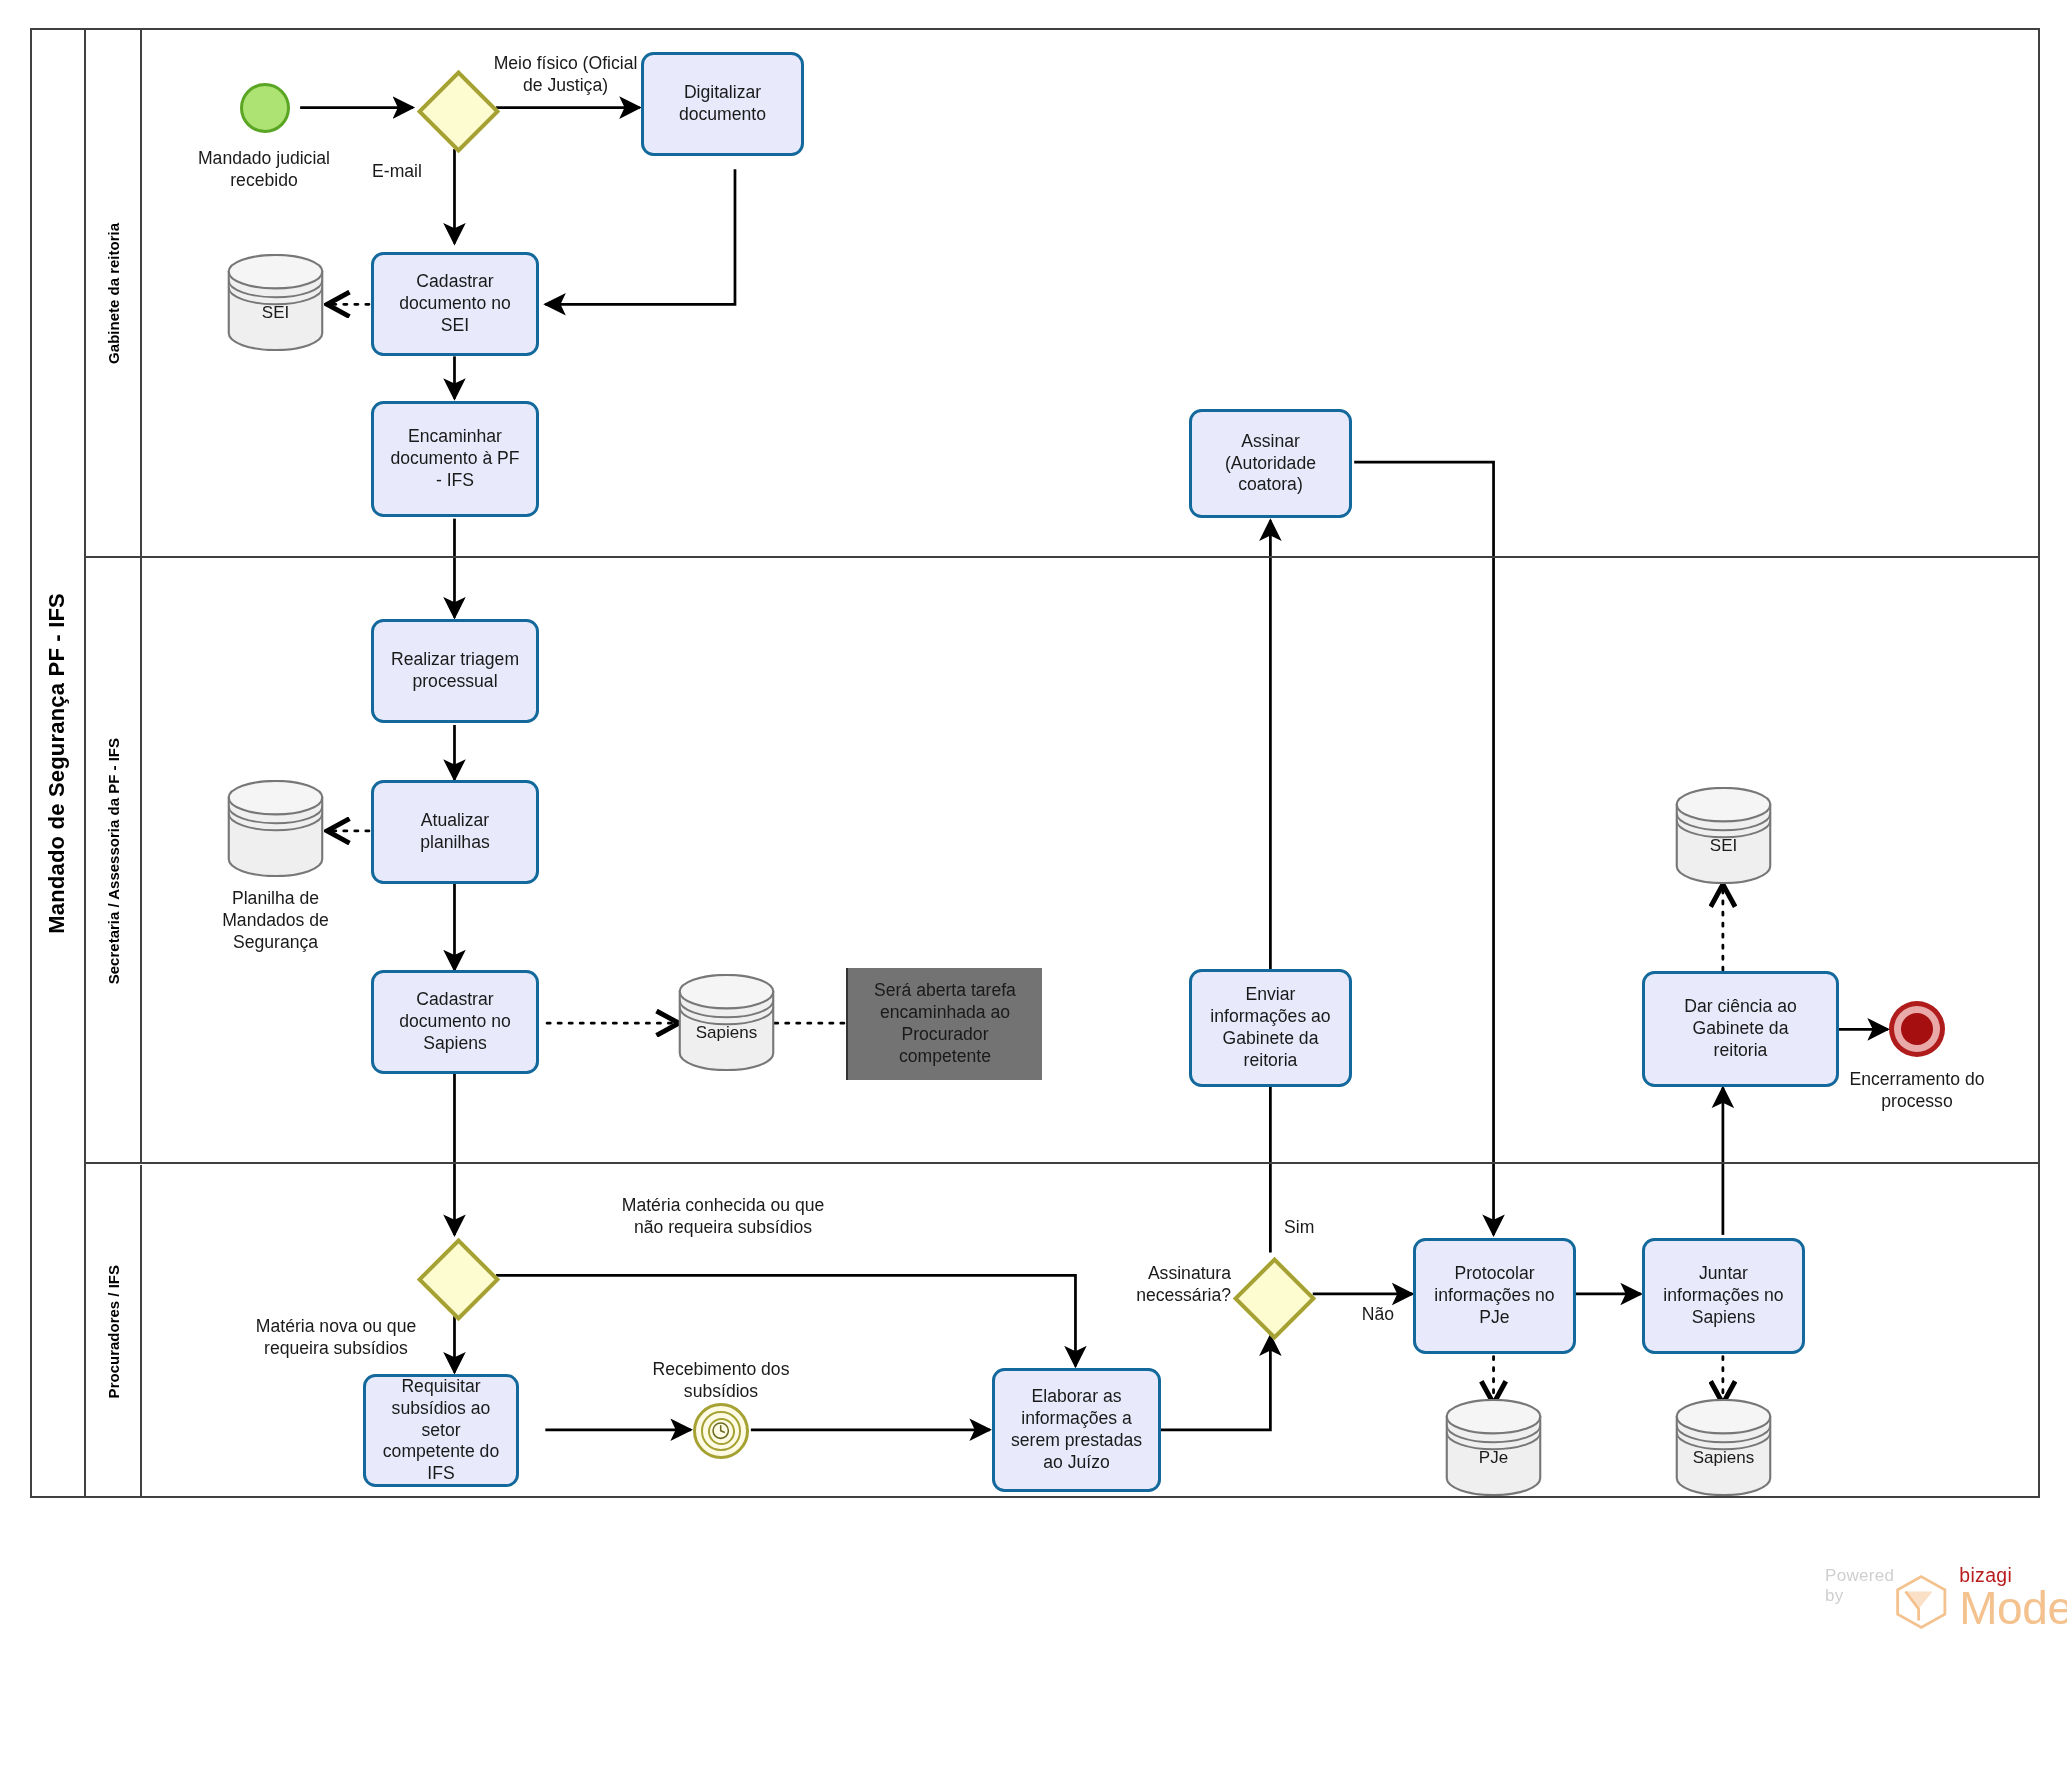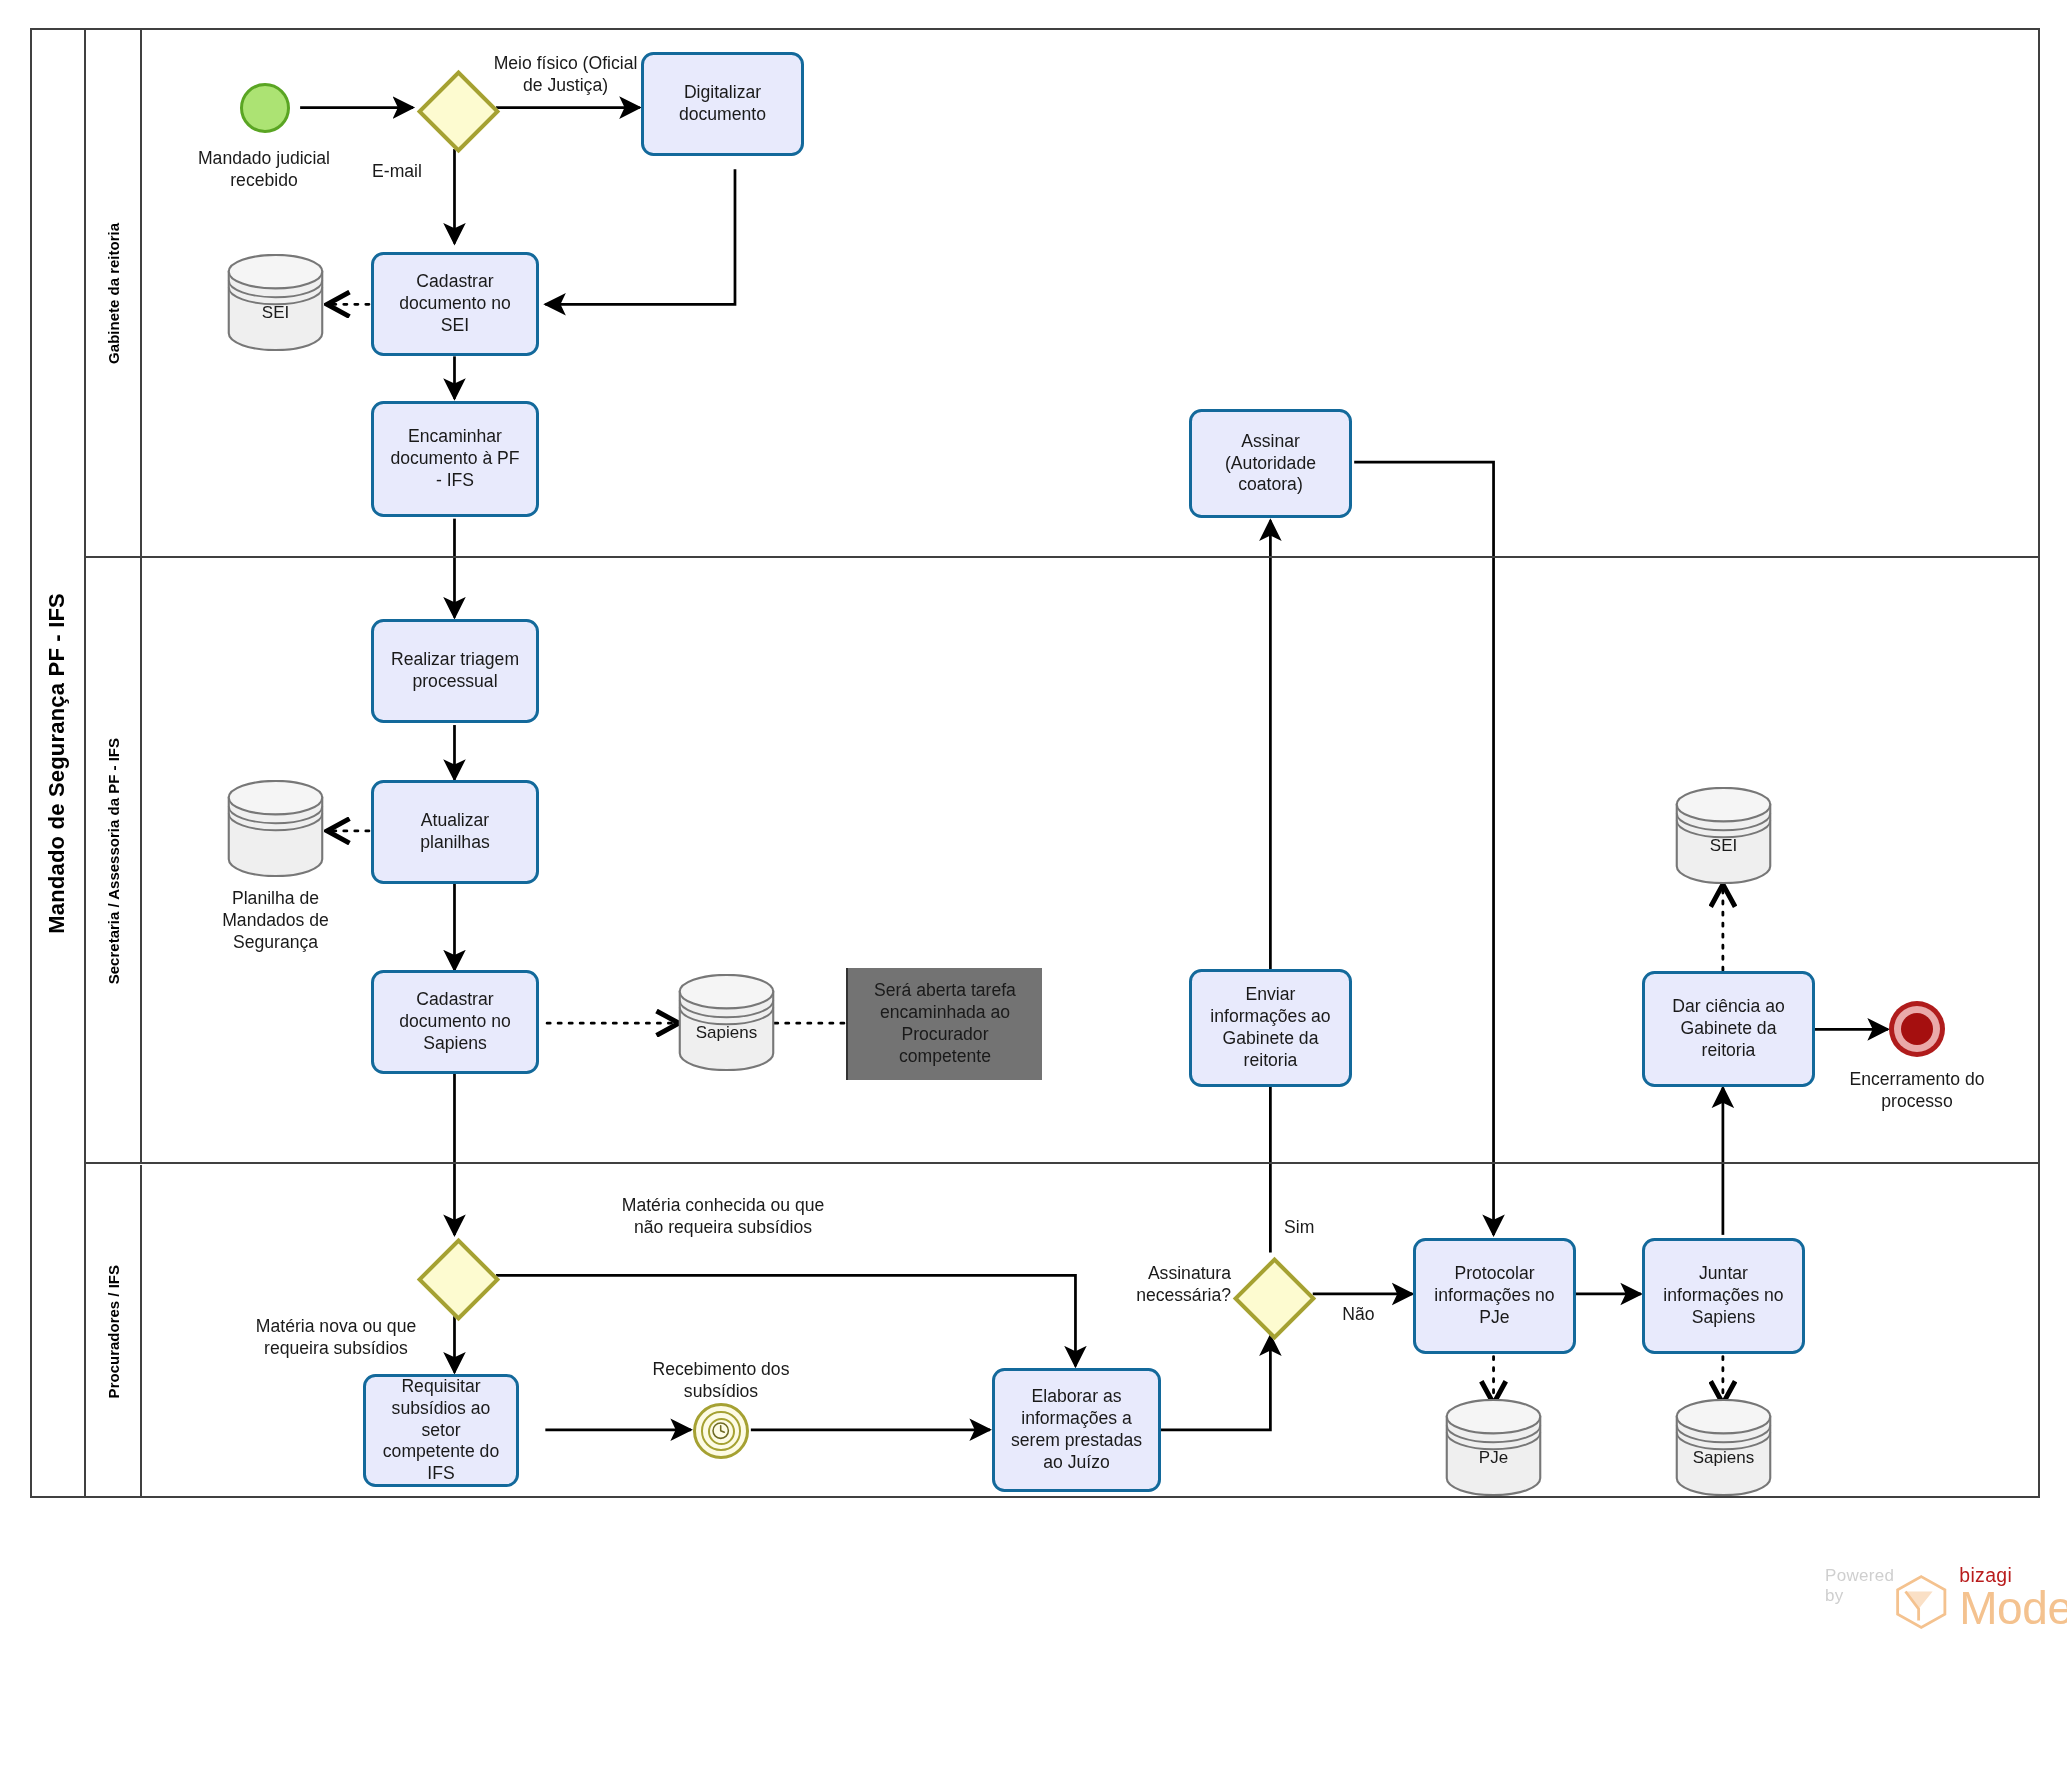--- a/index.html
+++ b/index.html
@@ -419,21 +419,21 @@
   <div class="datastore" style="left:1673px; top:787px; width:101px; height:97px;">
     <svg width="101" height="97" viewBox="0 0 114 110">
       <path d="M4 20 L4 90 A53 19 0 0 0 110 90 L110 20 Z" fill="#efefef" stroke="#777" stroke-width="2.4"></path>
       <ellipse cx="57" cy="20" rx="53" ry="19" fill="#f5f5f5" stroke="#777" stroke-width="2.4"></ellipse>
       <path d="M4 30 A53 19 0 0 0 110 30" fill="none" stroke="#777" stroke-width="2.2"></path>
       <path d="M4 38 A53 19 0 0 0 110 38" fill="none" stroke="#777" stroke-width="2.2"></path>
     </svg>
     <div class="ds-label" style="top:53px;">SEI</div>
   </div>
 
-  <div class="task" style="left: 1642px; top: 971px; width: 173px; height: 116px; white-space: pre-line;">Dar ciência ao
+  <div class="task" style="left: 1642px; top: 971px; width: 197px; height: 116px; white-space: pre-line;">Dar ciência ao
 Gabinete da
 reitoria</div>
 
   <div class="event-end-outer" style="left:1889px; top:1001px; width:56px; height:56px;">
     <div class="event-end-ring" style="left:5.3px; top:5.3px; width:46px; height:46px;"></div>
     <div class="event-end-core" style="left:12.4px; top:12.4px; width:32px; height:32px;"></div>
   </div>
   <div class="label" style="left: 1829px; top: 1069px; width: 176px; white-space: pre-line;">Encerramento do
 processo</div>
 
@@ -465,21 +465,21 @@
 informações a
 serem prestadas
 ao Juízo</div>
 
   <div class="gateway" style="left:1230px; top:1254px; width:81px; height:81px;">
     <div class="gw-shape"></div>
   </div>
   <div class="label" style="left: 1090px; top: 1263px; width: 141px; text-align: right; white-space: pre-line;">Assinatura
 necessária?</div>
   <div class="label" style="left:1284px; top:1217px; width:71px; text-align:left;">Sim</div>
-  <div class="label" style="left:1323px; top:1304px; width:71px; text-align:center;">Não</div>
+  <div class="label" style="left:1323px; top:1304px; width:71px; text-align:right;">Não</div>
 
   <div class="task" style="left: 1413px; top: 1238px; width: 163px; height: 116px; white-space: pre-line;">Protocolar
 informações no
 PJe</div>
 
   <div class="datastore" style="left:1443px; top:1399px; width:101px; height:97px;">
     <svg width="101" height="97" viewBox="0 0 114 110">
       <path d="M4 20 L4 90 A53 19 0 0 0 110 90 L110 20 Z" fill="#efefef" stroke="#777" stroke-width="2.4"></path>
       <ellipse cx="57" cy="20" rx="53" ry="19" fill="#f5f5f5" stroke="#777" stroke-width="2.4"></ellipse>
       <path d="M4 30 A53 19 0 0 0 110 30" fill="none" stroke="#777" stroke-width="2.2"></path>

